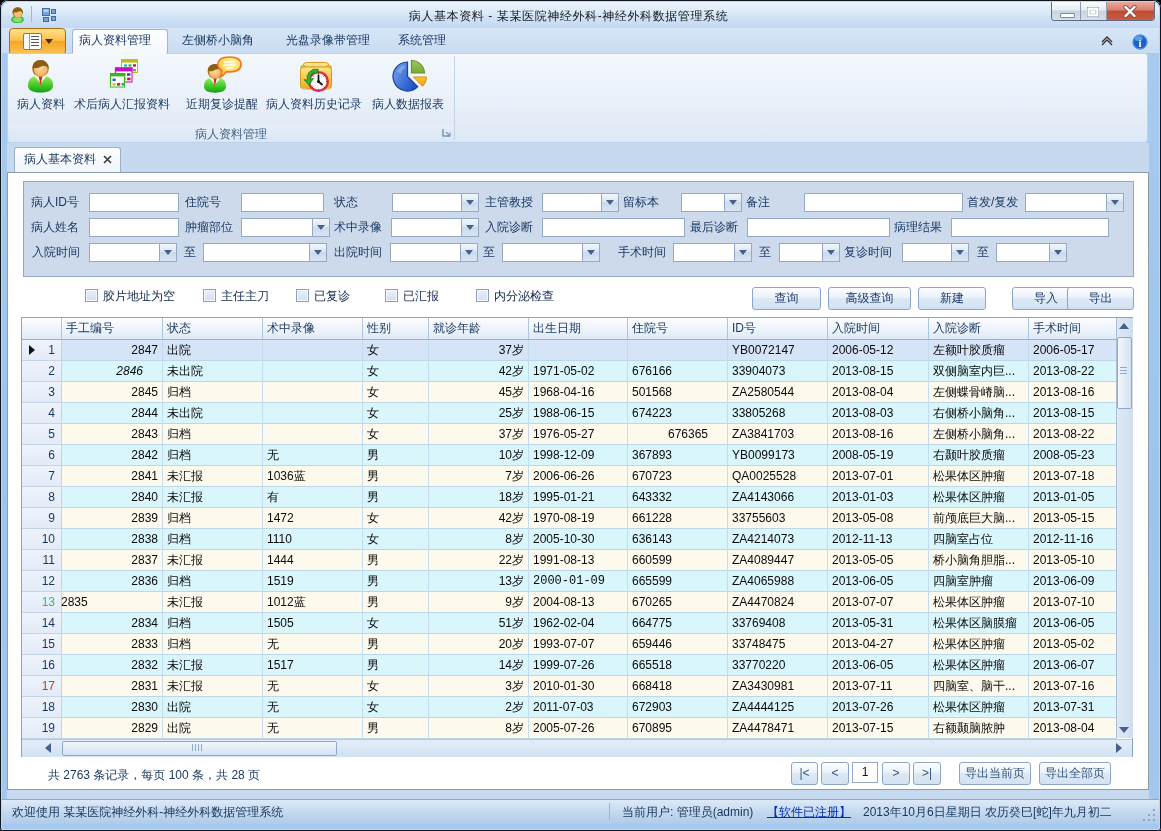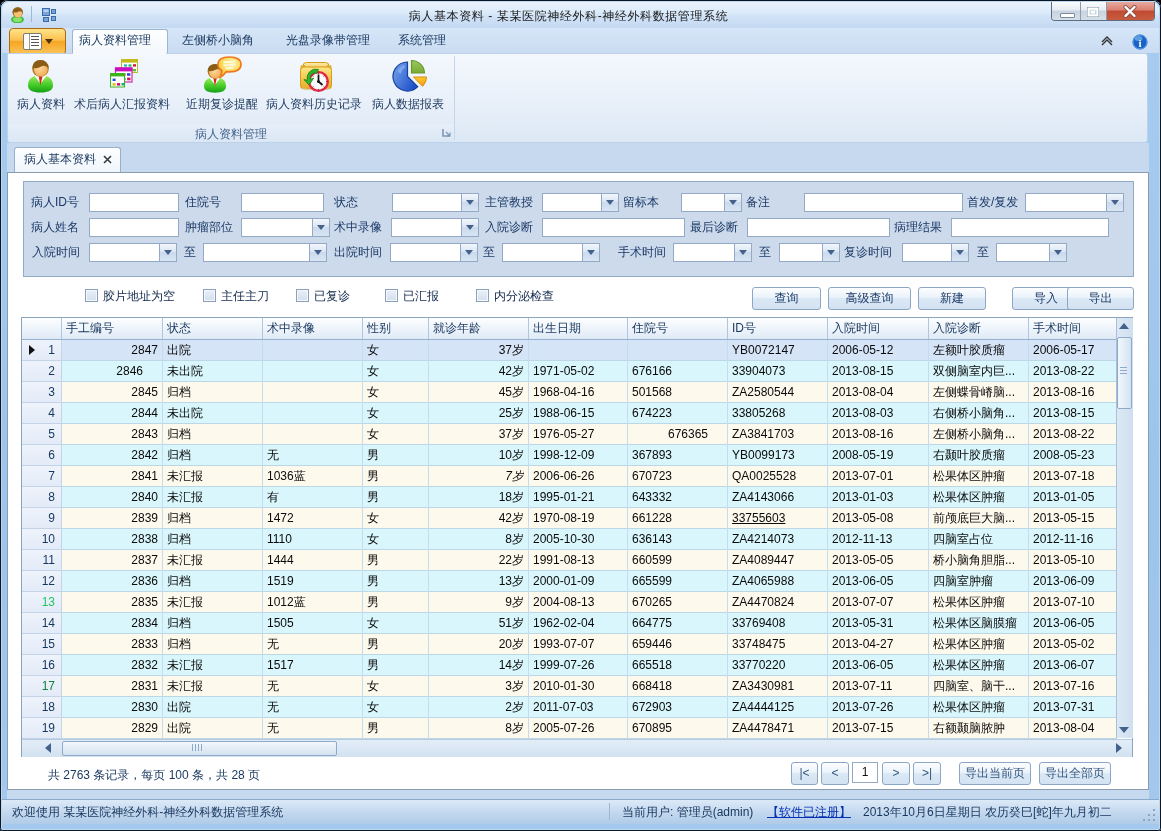--- a/index.html
+++ b/index.html
@@ -395,21 +395,21 @@
 <div class="ab" style="left:627px;top:340px;width:1px;height:21px;background:#c5dcef;"></div>
 <div class="ab" style="left:727px;top:340px;width:1px;height:21px;background:#c5dcef;"></div>
 <div class="ab" style="left:827px;top:340px;width:1px;height:21px;background:#c5dcef;"></div>
 <div class="ab" style="left:928px;top:340px;width:1px;height:21px;background:#c5dcef;"></div>
 <div class="ab" style="left:1028px;top:340px;width:1px;height:21px;background:#c5dcef;"></div>
 <div class="ab" style="left:1116px;top:340px;width:1px;height:21px;background:#c5dcef;"></div>
 <div class="ab" style="left:22px;top:361px;width:39px;height:20px;background:linear-gradient(#eef3fb,#e3ebf8);border-bottom:1px solid #c3d3e8;"></div>
 <div class="cell" style="left:22px;top:361px;width:33px;height:20px;text-align:right;color:#17365d;">2</div>
 <div class="ab" style="left:61px;top:361px;width:1px;height:21px;background:#c3d3e8;"></div>
 <div class="ab" style="left:62px;top:361px;width:1054px;height:20px;background:#d8f6fb;border-bottom:1px solid #bcd8e8;"></div>
-<div class="cell" style="left:46px;top:361px;width:97px;text-align:right;">2846</div>
+<div class="cell" style="left:46px;top:361px;width:97px;text-align:right;font-style:italic;">2846</div>
 <div class="cell" style="left:167px;top:361px;width:94px;">未出院</div>
 <div class="cell" style="left:367px;top:361px;width:60px;">女</div>
 <div class="cell" style="left:428px;top:361px;width:96px;text-align:right;">42岁</div>
 <div class="cell" style="left:533px;top:361px;width:93px;">1971-05-02</div>
 <div class="cell" style="left:632px;top:361px;width:94px;">676166</div>
 <div class="cell" style="left:732px;top:361px;width:94px;">33904073</div>
 <div class="cell" style="left:832px;top:361px;width:95px;">2013-08-15</div>
 <div class="cell" style="left:933px;top:361px;width:94px;">双侧脑室内巨...</div>
 <div class="cell" style="left:1033px;top:361px;width:82px;">2013-08-22</div>
 <div class="ab" style="left:162px;top:361px;width:1px;height:21px;background:#c5dcef;"></div>
@@ -525,21 +525,21 @@
 <div class="ab" style="left:1028px;top:445px;width:1px;height:21px;background:#c5dcef;"></div>
 <div class="ab" style="left:1116px;top:445px;width:1px;height:21px;background:#c5dcef;"></div>
 <div class="ab" style="left:22px;top:466px;width:39px;height:20px;background:linear-gradient(#eef3fb,#e3ebf8);border-bottom:1px solid #c3d3e8;"></div>
 <div class="cell" style="left:22px;top:466px;width:33px;height:20px;text-align:right;color:#17365d;">7</div>
 <div class="ab" style="left:61px;top:466px;width:1px;height:21px;background:#c3d3e8;"></div>
 <div class="ab" style="left:62px;top:466px;width:1054px;height:20px;background:#fdf9ec;border-bottom:1px solid #bcd8e8;"></div>
 <div class="cell" style="left:61px;top:466px;width:97px;text-align:right;">2841</div>
 <div class="cell" style="left:167px;top:466px;width:94px;">未汇报</div>
 <div class="cell" style="left:267px;top:466px;width:94px;">1036蓝</div>
 <div class="cell" style="left:367px;top:466px;width:60px;">男</div>
-<div class="cell" style="left:428px;top:466px;width:96px;text-align:right;font-style:italic;">7岁</div>
+<div class="cell" style="left:428px;top:466px;width:96px;text-align:right;">7岁</div>
 <div class="cell" style="left:533px;top:466px;width:93px;">2006-06-26</div>
 <div class="cell" style="left:632px;top:466px;width:94px;">670723</div>
 <div class="cell" style="left:732px;top:466px;width:94px;">QA0025528</div>
 <div class="cell" style="left:832px;top:466px;width:95px;">2013-07-01</div>
 <div class="cell" style="left:933px;top:466px;width:94px;">松果体区肿瘤</div>
 <div class="cell" style="left:1033px;top:466px;width:82px;">2013-07-18</div>
 <div class="ab" style="left:162px;top:466px;width:1px;height:21px;background:#c5dcef;"></div>
 <div class="ab" style="left:262px;top:466px;width:1px;height:21px;background:#c5dcef;"></div>
 <div class="ab" style="left:362px;top:466px;width:1px;height:21px;background:#c5dcef;"></div>
 <div class="ab" style="left:428px;top:466px;width:1px;height:21px;background:#c5dcef;"></div>
@@ -580,21 +580,21 @@
 <div class="cell" style="left:22px;top:508px;width:33px;height:20px;text-align:right;color:#17365d;">9</div>
 <div class="ab" style="left:61px;top:508px;width:1px;height:21px;background:#c3d3e8;"></div>
 <div class="ab" style="left:62px;top:508px;width:1054px;height:20px;background:#fdf9ec;border-bottom:1px solid #bcd8e8;"></div>
 <div class="cell" style="left:61px;top:508px;width:97px;text-align:right;">2839</div>
 <div class="cell" style="left:167px;top:508px;width:94px;">归档</div>
 <div class="cell" style="left:267px;top:508px;width:94px;">1472</div>
 <div class="cell" style="left:367px;top:508px;width:60px;">女</div>
 <div class="cell" style="left:428px;top:508px;width:96px;text-align:right;">42岁</div>
 <div class="cell" style="left:533px;top:508px;width:93px;">1970-08-19</div>
 <div class="cell" style="left:632px;top:508px;width:94px;">661228</div>
-<div class="cell" style="left:732px;top:508px;width:94px;text-decoration:underline;">33755603</div>
+<div class="cell" style="left:732px;top:508px;width:94px;">33755603</div>
 <div class="cell" style="left:832px;top:508px;width:95px;">2013-05-08</div>
 <div class="cell" style="left:933px;top:508px;width:94px;">前颅底巨大脑...</div>
 <div class="cell" style="left:1033px;top:508px;width:82px;">2013-05-15</div>
 <div class="ab" style="left:162px;top:508px;width:1px;height:21px;background:#c5dcef;"></div>
 <div class="ab" style="left:262px;top:508px;width:1px;height:21px;background:#c5dcef;"></div>
 <div class="ab" style="left:362px;top:508px;width:1px;height:21px;background:#c5dcef;"></div>
 <div class="ab" style="left:428px;top:508px;width:1px;height:21px;background:#c5dcef;"></div>
 <div class="ab" style="left:528px;top:508px;width:1px;height:21px;background:#c5dcef;"></div>
 <div class="ab" style="left:627px;top:508px;width:1px;height:21px;background:#c5dcef;"></div>
 <div class="ab" style="left:727px;top:508px;width:1px;height:21px;background:#c5dcef;"></div>
@@ -656,42 +656,42 @@
 <div class="ab" style="left:1116px;top:550px;width:1px;height:21px;background:#c5dcef;"></div>
 <div class="ab" style="left:22px;top:571px;width:39px;height:20px;background:linear-gradient(#eef3fb,#e3ebf8);border-bottom:1px solid #c3d3e8;"></div>
 <div class="cell" style="left:22px;top:571px;width:33px;height:20px;text-align:right;color:#17365d;">12</div>
 <div class="ab" style="left:61px;top:571px;width:1px;height:21px;background:#c3d3e8;"></div>
 <div class="ab" style="left:62px;top:571px;width:1054px;height:20px;background:#d8f6fb;border-bottom:1px solid #bcd8e8;"></div>
 <div class="cell" style="left:61px;top:571px;width:97px;text-align:right;">2836</div>
 <div class="cell" style="left:167px;top:571px;width:94px;">归档</div>
 <div class="cell" style="left:267px;top:571px;width:94px;">1519</div>
 <div class="cell" style="left:367px;top:571px;width:60px;">男</div>
 <div class="cell" style="left:428px;top:571px;width:96px;text-align:right;">13岁</div>
-<div class="cell" style="left:533px;top:571px;width:93px;">2000-01-09</div>
+<div class="cell" style="left:533px;top:571px;width:93px;font-family:Liberation Mono, monospace;">2000-01-09</div>
 <div class="cell" style="left:632px;top:571px;width:94px;">665599</div>
 <div class="cell" style="left:732px;top:571px;width:94px;">ZA4065988</div>
 <div class="cell" style="left:832px;top:571px;width:95px;">2013-06-05</div>
 <div class="cell" style="left:933px;top:571px;width:94px;">四脑室肿瘤</div>
 <div class="cell" style="left:1033px;top:571px;width:82px;">2013-06-09</div>
 <div class="ab" style="left:162px;top:571px;width:1px;height:21px;background:#c5dcef;"></div>
 <div class="ab" style="left:262px;top:571px;width:1px;height:21px;background:#c5dcef;"></div>
 <div class="ab" style="left:362px;top:571px;width:1px;height:21px;background:#c5dcef;"></div>
 <div class="ab" style="left:428px;top:571px;width:1px;height:21px;background:#c5dcef;"></div>
 <div class="ab" style="left:528px;top:571px;width:1px;height:21px;background:#c5dcef;"></div>
 <div class="ab" style="left:627px;top:571px;width:1px;height:21px;background:#c5dcef;"></div>
 <div class="ab" style="left:727px;top:571px;width:1px;height:21px;background:#c5dcef;"></div>
 <div class="ab" style="left:827px;top:571px;width:1px;height:21px;background:#c5dcef;"></div>
 <div class="ab" style="left:928px;top:571px;width:1px;height:21px;background:#c5dcef;"></div>
 <div class="ab" style="left:1028px;top:571px;width:1px;height:21px;background:#c5dcef;"></div>
 <div class="ab" style="left:1116px;top:571px;width:1px;height:21px;background:#c5dcef;"></div>
 <div class="ab" style="left:22px;top:592px;width:39px;height:20px;background:linear-gradient(#eef3fb,#e3ebf8);border-bottom:1px solid #c3d3e8;"></div>
 <div class="cell" style="left:22px;top:592px;width:33px;height:20px;text-align:right;color:#22c55e;">13</div>
 <div class="ab" style="left:61px;top:592px;width:1px;height:21px;background:#c3d3e8;"></div>
 <div class="ab" style="left:62px;top:592px;width:1054px;height:20px;background:#fdf9ec;border-bottom:1px solid #bcd8e8;"></div>
-<div class="cell" style="left:61px;top:592px;width:97px;text-align:right;">2835</div>
+<div class="cell" style="left:61px;top:592px;width:97px;text-align:left;">2835</div>
 <div class="cell" style="left:167px;top:592px;width:94px;">未汇报</div>
 <div class="cell" style="left:267px;top:592px;width:94px;">1012蓝</div>
 <div class="cell" style="left:367px;top:592px;width:60px;">男</div>
 <div class="cell" style="left:428px;top:592px;width:96px;text-align:right;">9岁</div>
 <div class="cell" style="left:533px;top:592px;width:93px;">2004-08-13</div>
 <div class="cell" style="left:632px;top:592px;width:94px;">670265</div>
 <div class="cell" style="left:732px;top:592px;width:94px;">ZA4470824</div>
 <div class="cell" style="left:832px;top:592px;width:95px;">2013-07-07</div>
 <div class="cell" style="left:933px;top:592px;width:94px;">松果体区肿瘤</div>
 <div class="cell" style="left:1033px;top:592px;width:82px;">2013-07-10</div>
@@ -778,21 +778,21 @@
 <div class="ab" style="left:362px;top:655px;width:1px;height:21px;background:#c5dcef;"></div>
 <div class="ab" style="left:428px;top:655px;width:1px;height:21px;background:#c5dcef;"></div>
 <div class="ab" style="left:528px;top:655px;width:1px;height:21px;background:#c5dcef;"></div>
 <div class="ab" style="left:627px;top:655px;width:1px;height:21px;background:#c5dcef;"></div>
 <div class="ab" style="left:727px;top:655px;width:1px;height:21px;background:#c5dcef;"></div>
 <div class="ab" style="left:827px;top:655px;width:1px;height:21px;background:#c5dcef;"></div>
 <div class="ab" style="left:928px;top:655px;width:1px;height:21px;background:#c5dcef;"></div>
 <div class="ab" style="left:1028px;top:655px;width:1px;height:21px;background:#c5dcef;"></div>
 <div class="ab" style="left:1116px;top:655px;width:1px;height:21px;background:#c5dcef;"></div>
 <div class="ab" style="left:22px;top:676px;width:39px;height:20px;background:linear-gradient(#eef3fb,#e3ebf8);border-bottom:1px solid #c3d3e8;"></div>
-<div class="cell" style="left:22px;top:676px;width:33px;height:20px;text-align:right;color:#15803d;">17</div>
+<div class="cell" style="left:22px;top:676px;width:33px;height:20px;text-align:right;color:#c2410c;">17</div>
 <div class="ab" style="left:61px;top:676px;width:1px;height:21px;background:#c3d3e8;"></div>
 <div class="ab" style="left:62px;top:676px;width:1054px;height:20px;background:#fdf9ec;border-bottom:1px solid #bcd8e8;"></div>
 <div class="cell" style="left:61px;top:676px;width:97px;text-align:right;">2831</div>
 <div class="cell" style="left:167px;top:676px;width:94px;">未汇报</div>
 <div class="cell" style="left:267px;top:676px;width:94px;">无</div>
 <div class="cell" style="left:367px;top:676px;width:60px;">女</div>
 <div class="cell" style="left:428px;top:676px;width:96px;text-align:right;">3岁</div>
 <div class="cell" style="left:533px;top:676px;width:93px;">2010-01-30</div>
 <div class="cell" style="left:632px;top:676px;width:94px;">668418</div>
 <div class="cell" style="left:732px;top:676px;width:94px;">ZA3430981</div>

